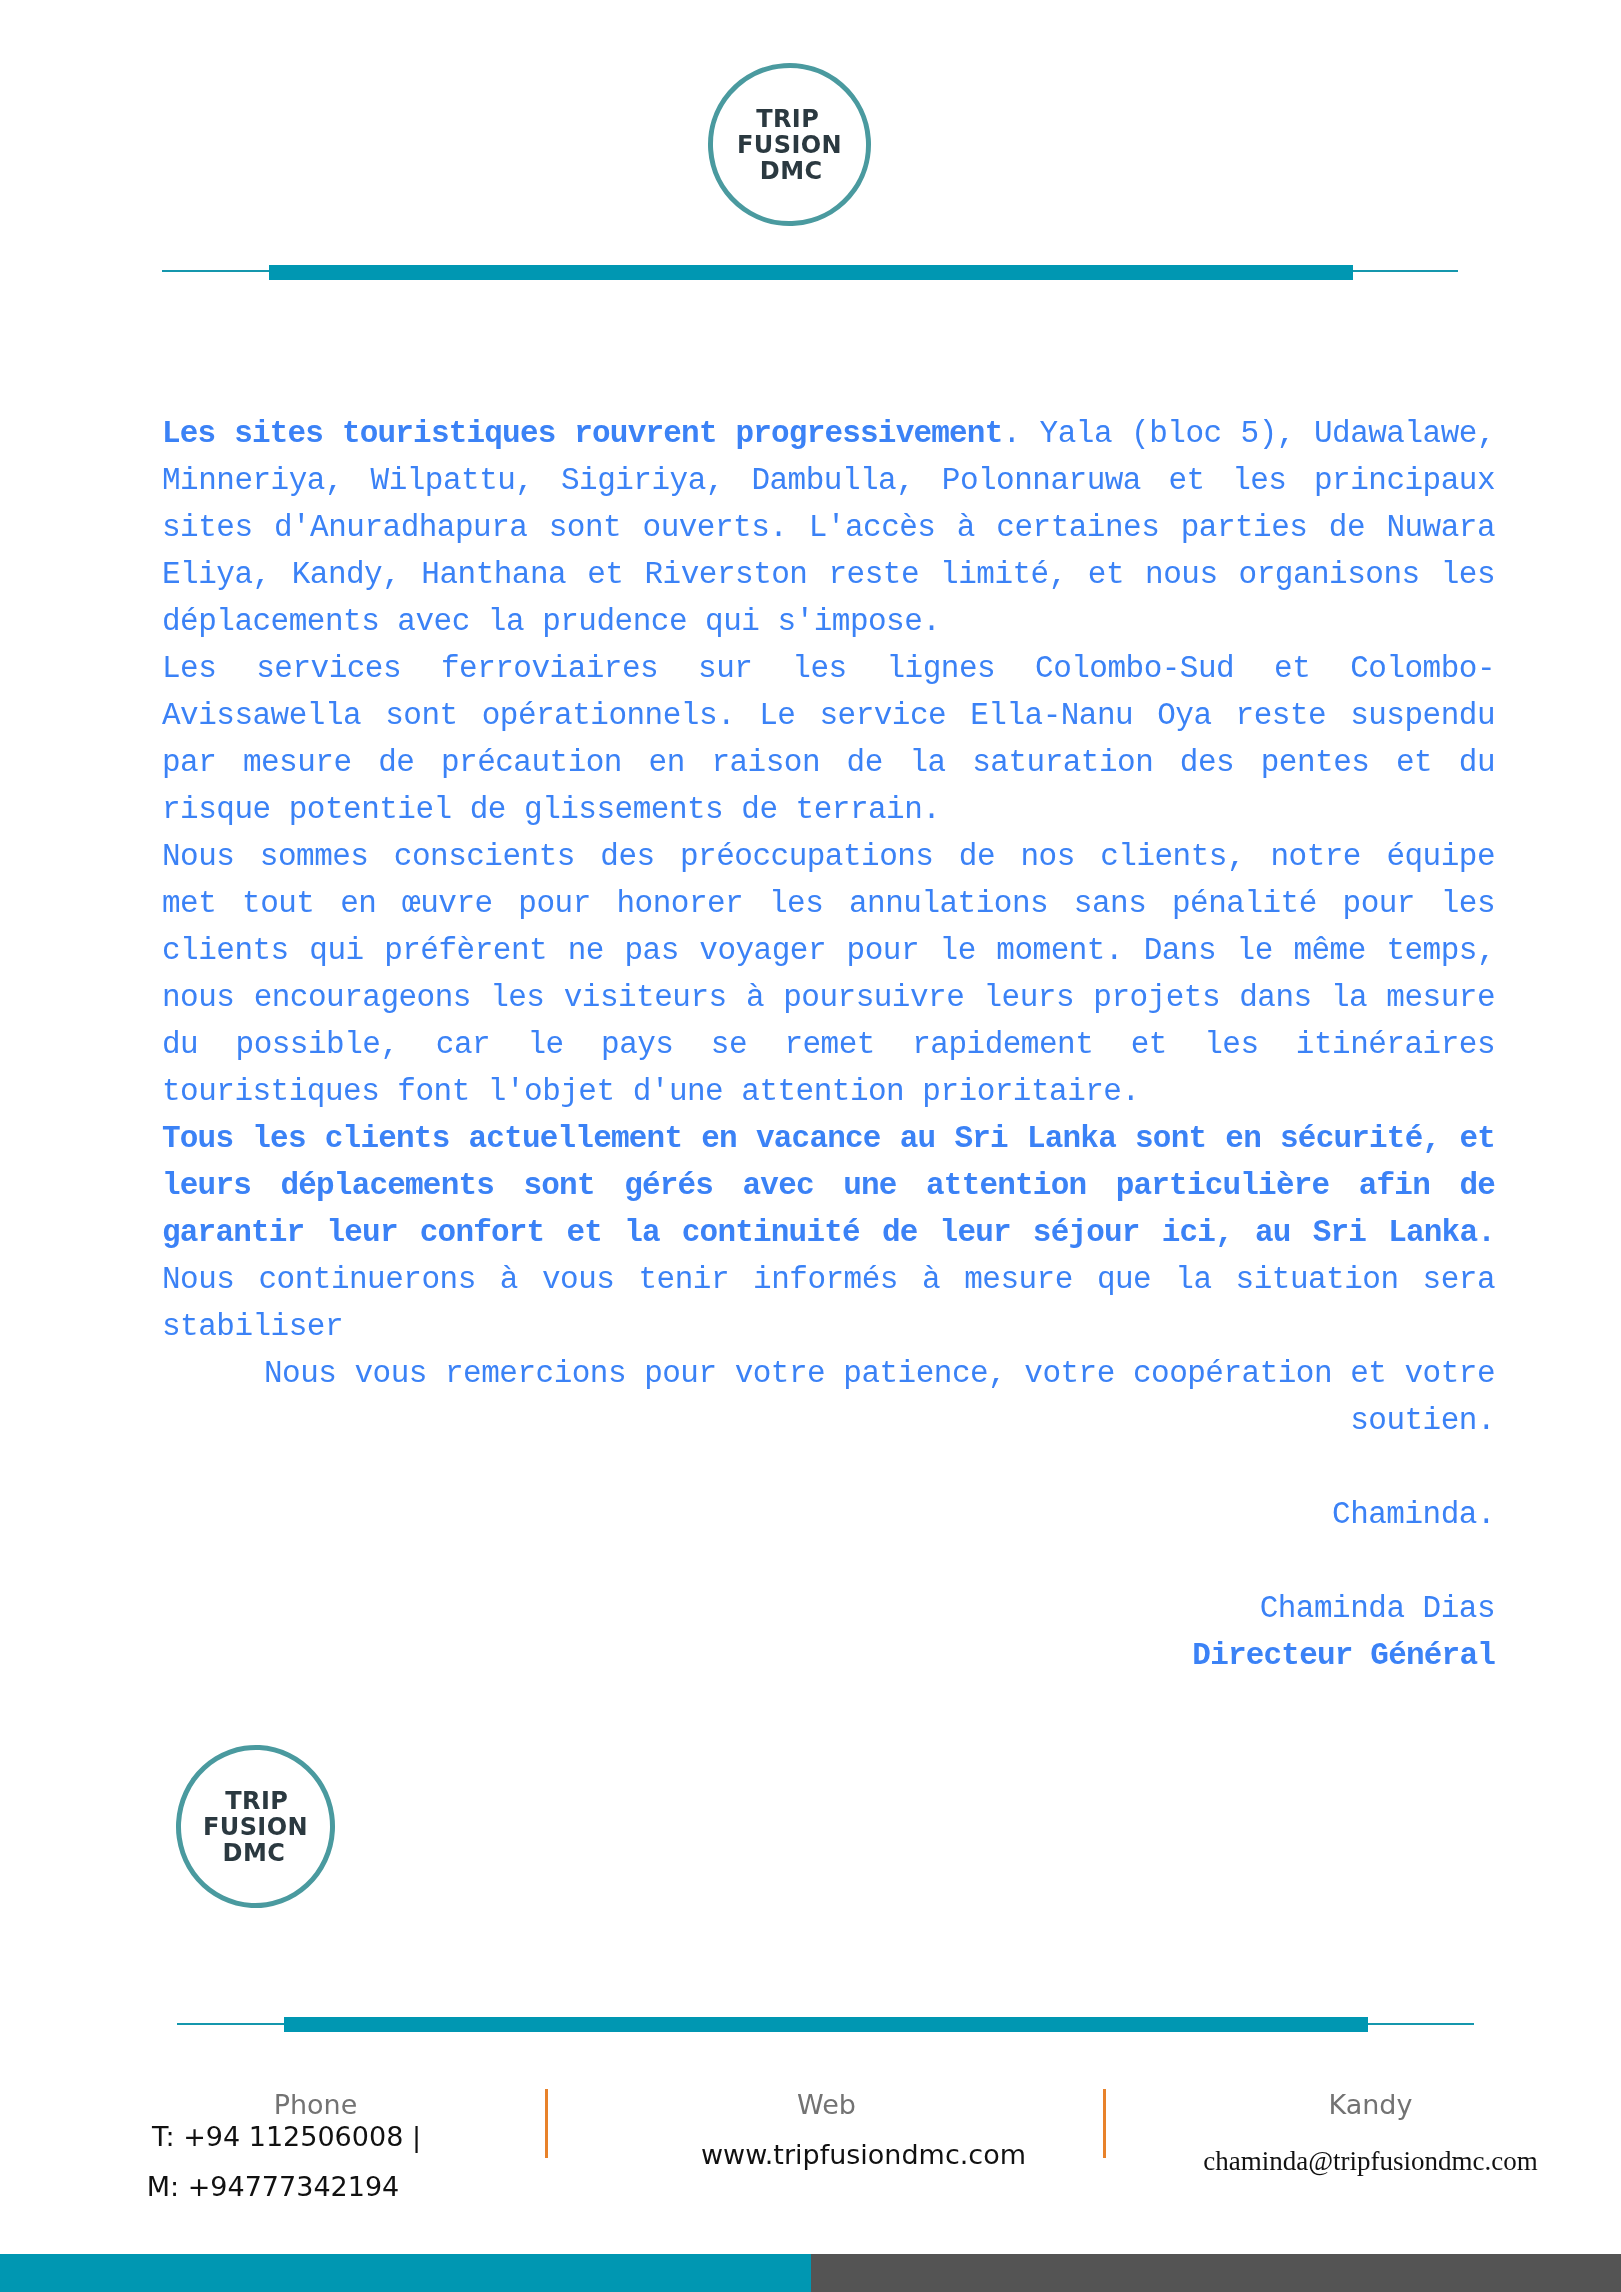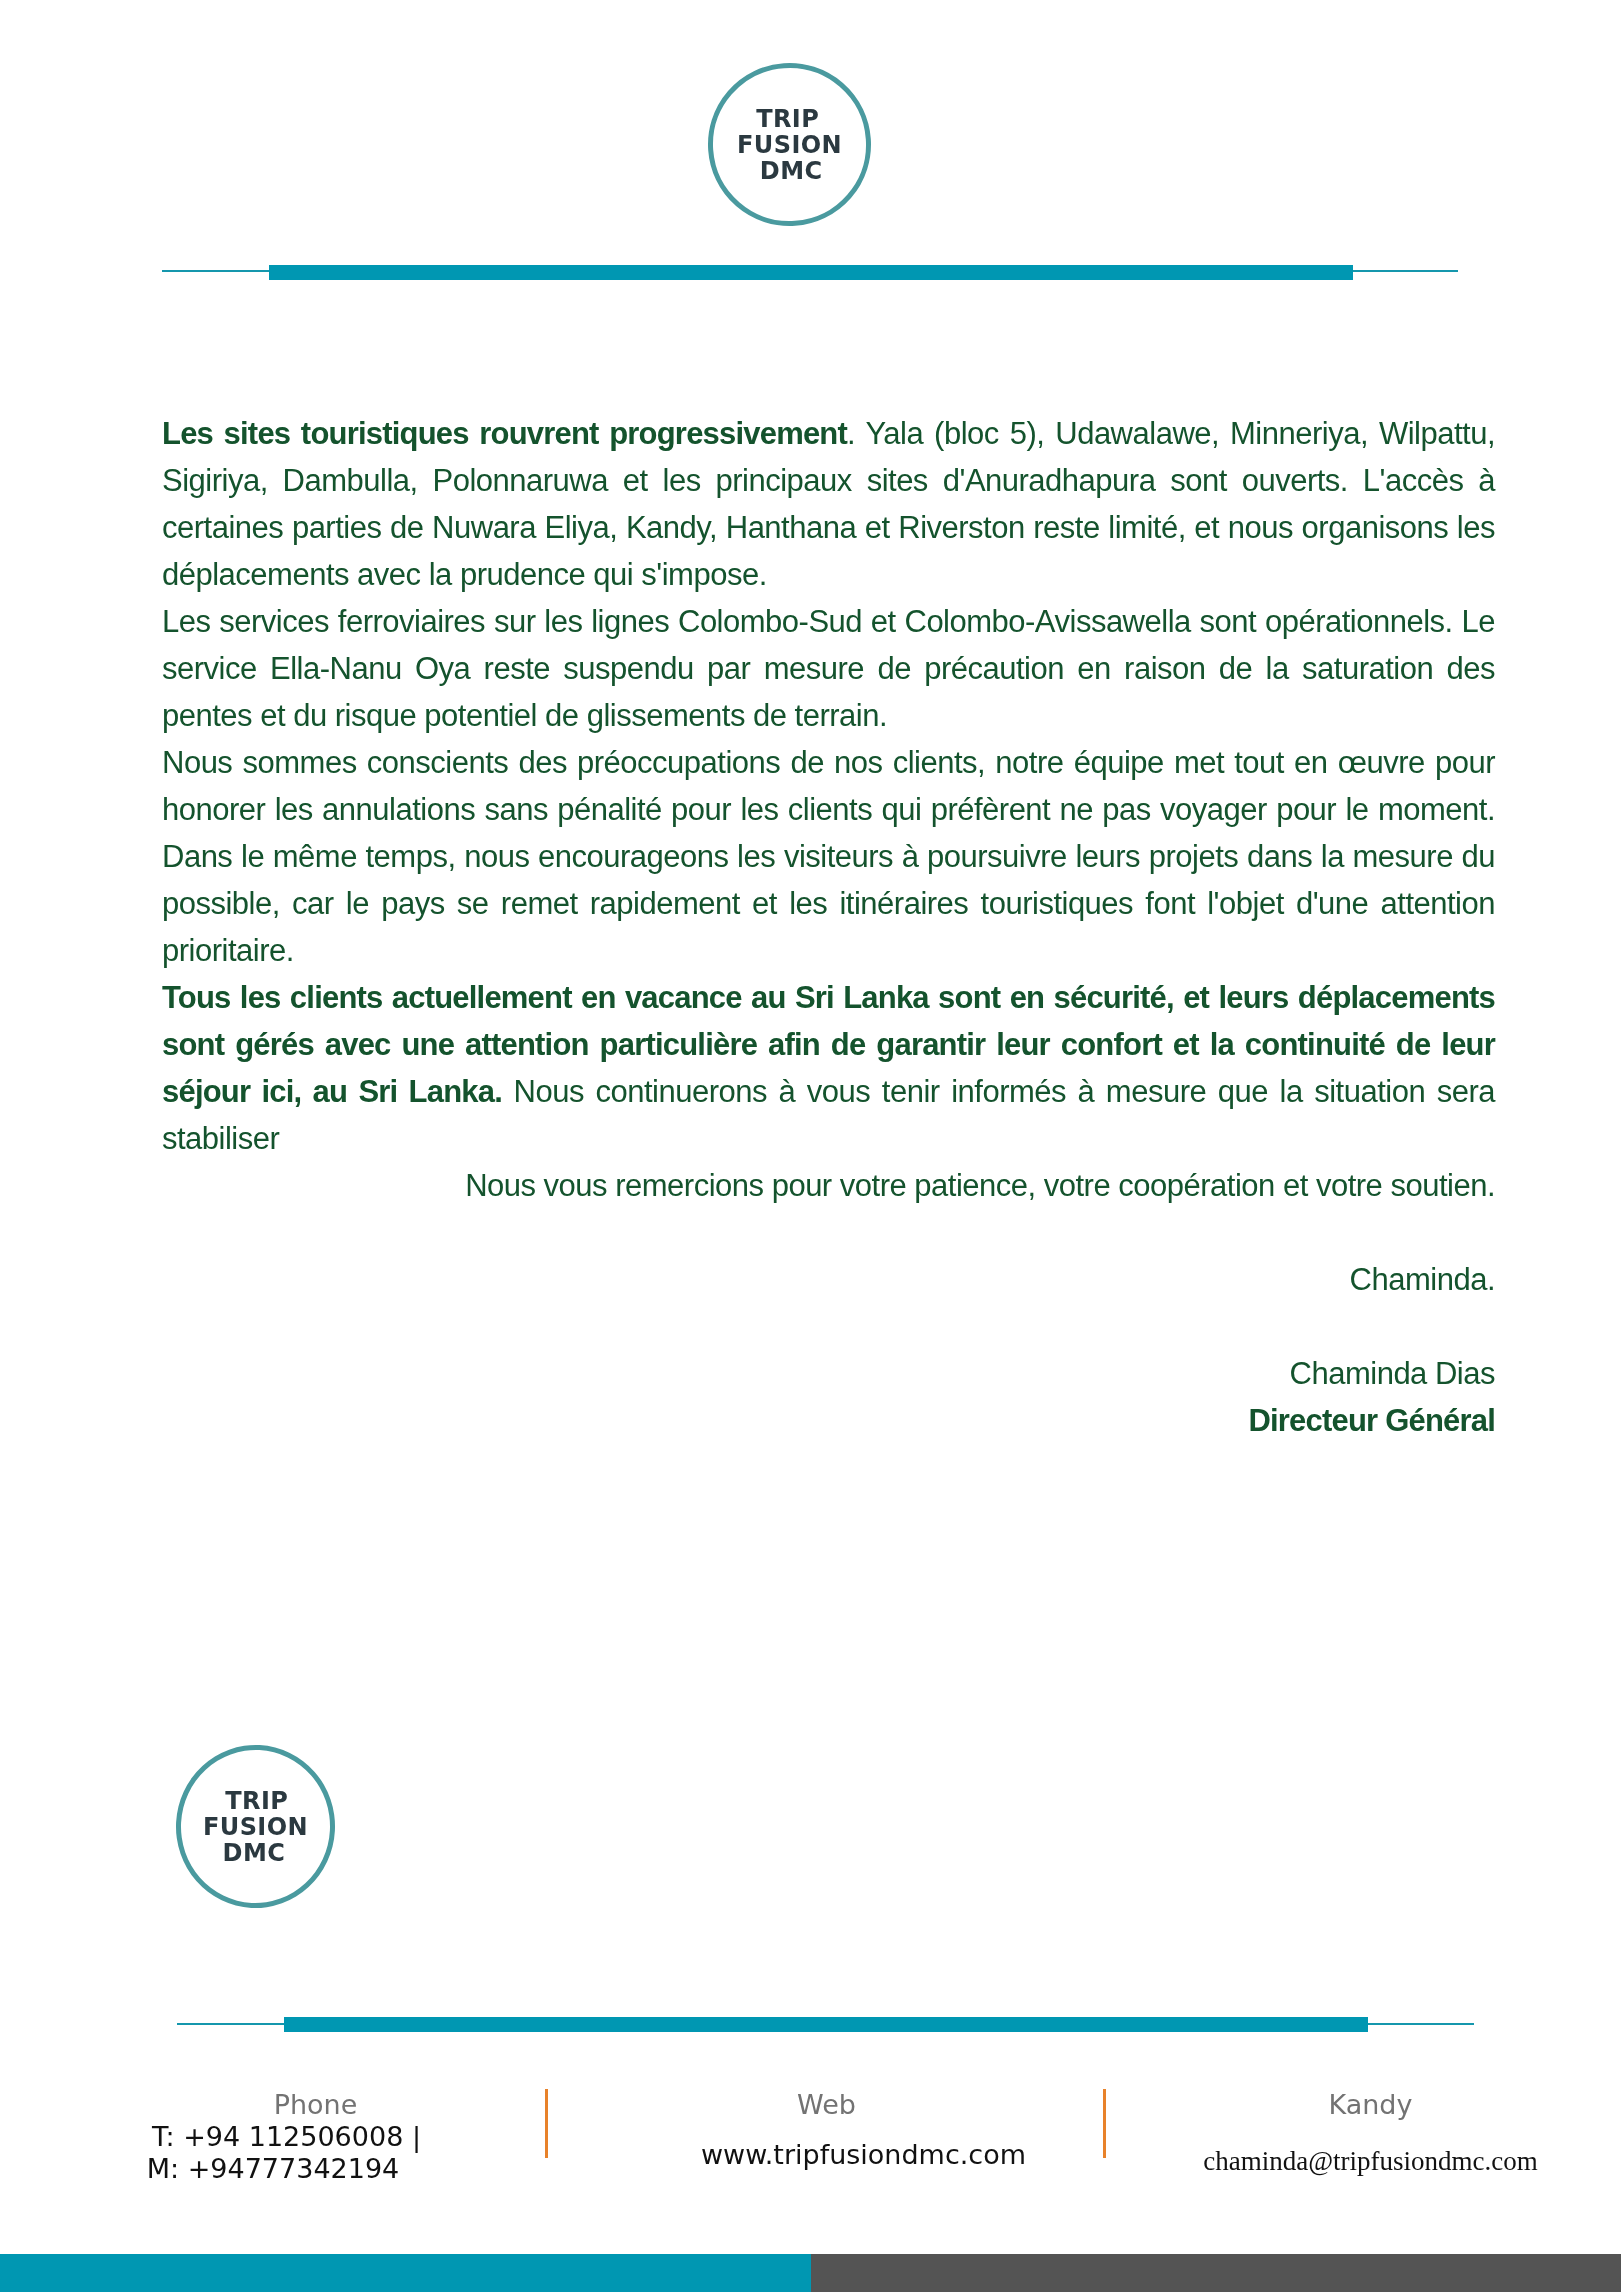--- a/index.html
+++ b/index.html
@@ -16,22 +16,22 @@
                color:#2b3940; font-size:24px; line-height:26px; letter-spacing:0.4px; text-align:center; }
   .logo-top span { transform:rotate(4deg); }
   .logo-bottom span { transform:rotate(-3deg); }
 
   
   .rule-thin { position:absolute; height:1.8px; background:#1597ad; }
   .rule-thick { position:absolute; height:15px; background:#0097b2; }
 
   
   .content { position:absolute; left:162px; top:410px; width:1333px;
-             font-family:Liberation Sans, sans-serif; font-size:31px; line-height:47px;
-             color:#14532d; letter-spacing:-0.5px; }
+             font-family:Liberation Mono, monospace; font-size:31px; line-height:47px;
+             color:#3b82f6; letter-spacing:-0.5px; }
   .content p { margin:0; text-align:justify; }
   .content p.left { text-align:right; }
   .content b { font-weight:bold; letter-spacing:-0.8px; }
   .spacer { height:47px; }
 
   
   .contact-col { position:absolute; text-align:center; font-family:"DejaVu Sans", sans-serif; }
   .contact-label { color:#737373; font-size:27px; line-height:32px; }
   .contact-value { color:#111; font-size:27px; line-height:32px; }
   .divider { position:absolute; width:2.7px; background:#e8822a; top:2089px; height:69px; }
@@ -69,21 +69,21 @@
   <span>FUSION</span>
   <span>DMC</span>
 </div>
 
 <div class="rule-thin" style="left:177px; top:2023px; width:1297px;"></div>
 <div class="rule-thick" style="left:284px; top:2017px; width:1084px;"></div>
 
 <div class="contact-col" style="left:125px; top:2089px; width:296px;">
   <div class="contact-label" style="padding-left:85px;">Phone</div>
   <div class="contact-value" style="text-align:right; padding-left:12.5px;">T: +94 112506008 |</div>
-  <div class="contact-value" style="margin-top:0;">M: +94777342194</div>
+  <div class="contact-value" style="margin-top:18px;">M: +94777342194</div>
 </div>
 
 <div class="divider" style="left:545px;"></div>
 
 <div class="contact-col" style="left:627px; top:2089px; width:399px;">
   <div class="contact-label">Web</div>
   <div class="contact-value" style="margin-top:18px;text-align:right;">www.tripfusiondmc.com</div>
 </div>
 
 <div class="divider" style="left:1103px;"></div>

